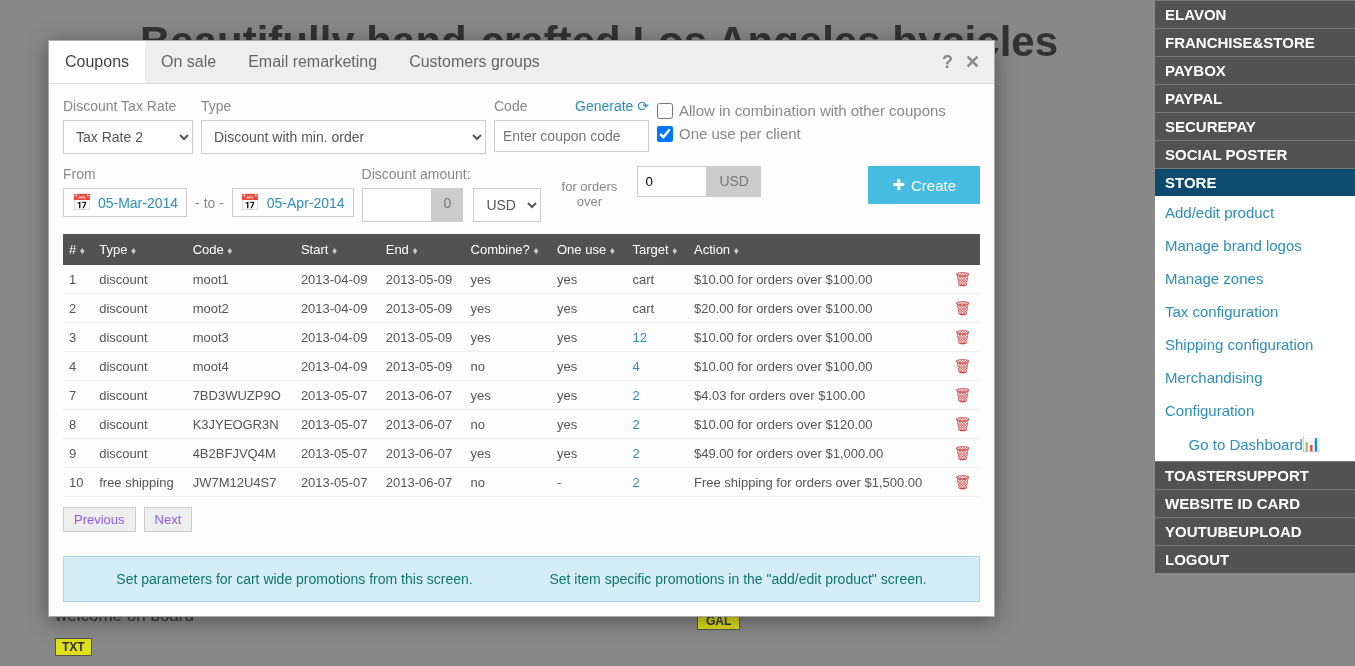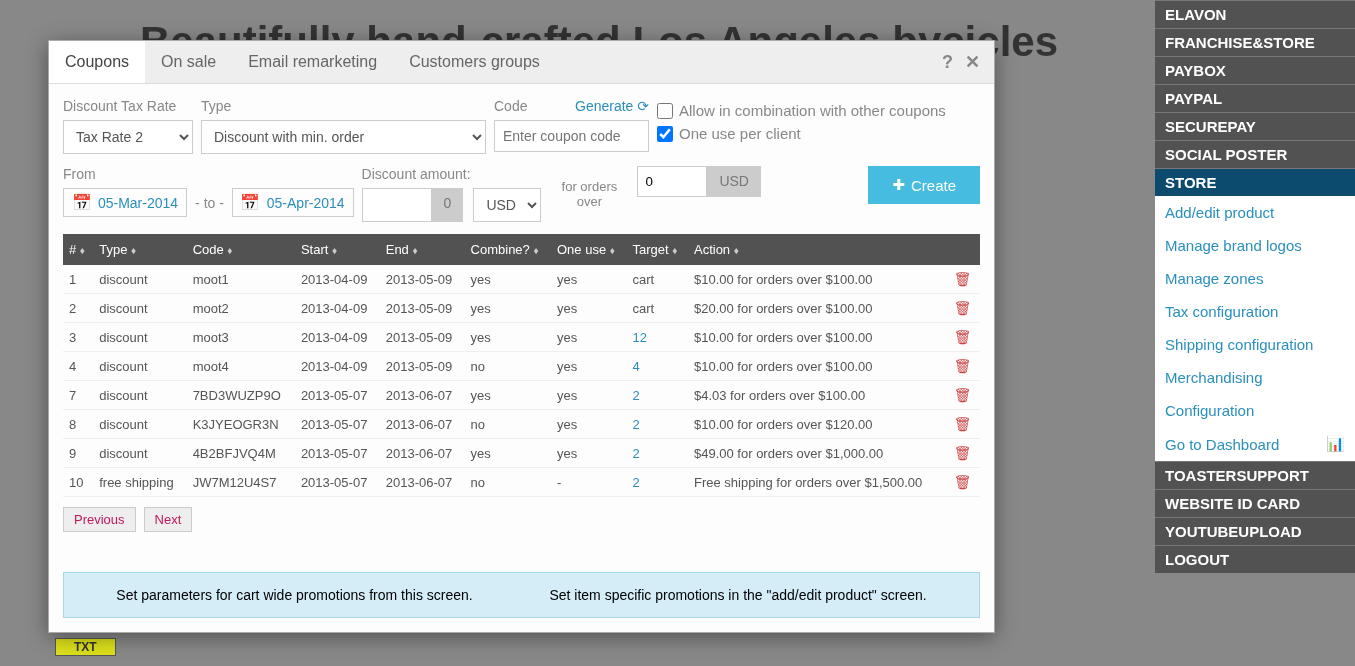--- a/index.html
+++ b/index.html
@@ -1,25 +1,25 @@
 <!DOCTYPE html>
 <html><head>
 <meta charset="utf-8">
 <style>
 *{box-sizing:border-box;margin:0;padding:0;font-family:Arial,Helvetica,sans-serif}
 body{background:#888;width:1355px;height:666px;position:relative;overflow:hidden}
 .bg-title{position:absolute;top:18px;left:140px;font-size:42px;font-weight:bold;color:#333}
 .welcome{position:absolute;top:606px;left:55px;font-size:17px;color:#333}
-.txt-badge{position:absolute;top:638px;left:55px;background:#dde01b;border:1px solid #555;padding:1px 18px;font-size:12px;font-weight:bold;color:#333}
+.txt-badge{position:absolute;top:638px;left:55px;background:#dde01b;border:1px solid #555;padding:1px 6px;font-size:12px;font-weight:bold;color:#333}
 .gal-badge{position:absolute;top:612px;left:697px;background:#dde01b;border:1px solid #555;padding:1px 8px;font-size:12px;font-weight:bold;color:#333}
 .sidebar{position:absolute;top:0;right:0;width:200px;background:#525252}
 .sidebar-item{padding:5px 10px;color:#fff;font-size:15px;font-weight:bold;border-top:1px solid #777;cursor:pointer}
 .sidebar-item.active{background:#0c4a6e}
 .sub{background:#fff;color:#2a8fbd;font-weight:normal;padding:8px 10px;font-size:15px}
-.sub.dash{display:flex;justify-content:space-between;align-items:center}
+.sub.dash{display:flex;justify-content:center;align-items:center}
 .dialog{position:absolute;top:40px;left:48px;width:947px;background:#fdfdfd;border:1px solid #aaa;box-shadow:0 4px 20px rgba(0,0,0,.4)}
 .tabs{display:flex;border-bottom:1px solid #ddd;background:#eee}
 .tab{padding:12px 16px;color:#666;font-size:16px;cursor:pointer;background:#eee}
 .tab.active{background:#fff;color:#444}
 .tab-icons{margin-left:auto;display:flex;align-items:center;gap:12px;padding-right:14px;color:#888}
 .tab-icons span{cursor:pointer;font-size:18px;font-weight:bold}
 .body{padding:14px}
 .form-row{display:flex;gap:8px;margin-bottom:12px}
 .form-group label{display:block;color:#888;font-size:14px;margin-bottom:6px}
 .form-group select,.form-group input[type=text]{border:1px solid #ccc;padding:7px 8px;font-size:14px;color:#555;background:#fff}
@@ -42,22 +42,22 @@
 .create-btn{margin-left:auto;background:#46bde0;color:#fff;border:none;padding:10px 24px;font-size:15px;cursor:pointer;display:flex;align-items:center;gap:6px}
 table{width:100%;border-collapse:collapse;margin-top:8px}
 thead{background:#525252;color:#fff}
 th{padding:8px 6px;text-align:left;font-size:13px;font-weight:normal}
 th .sort{font-size:10px;opacity:.7}
 td{padding:6px;font-size:13px;color:#555}
 td.link{color:#2a8fbd}
 tbody tr{border-bottom:1px solid #eee}
 .trash{color:#c44;cursor:pointer;font-size:14px}
 .pager{margin-top:10px;display:flex;gap:8px}
-.pg-btn{background:#eee;border:1px solid #ccc;padding:4px 10px;font-size:13px;color:#be185d;cursor:pointer}
-.info-bar{margin-top:40px;background:#d4edf7;border:1px solid #a8d8e8;padding:14px;display:flex;justify-content:space-around;color:#000000;font-size:14px}
+.pg-btn{background:#eee;border:1px solid #ccc;padding:4px 10px;font-size:13px;color:#8b5cf6;cursor:pointer}
+.info-bar{margin-top:24px;background:#d4edf7;border:1px solid #a8d8e8;padding:14px;display:flex;justify-content:space-around;color:#0f766e;font-size:14px}
 .row2{align-items:flex-start}
 </style>
 </head>
 <body>
 
 <div class="bg-title">Beautifully hand-crafted Los Angeles bycicles</div>
 <div class="welcome">welcome on board</div>
 <div class="txt-badge">TXT</div>
 <div class="gal-badge">GAL</div>
 

